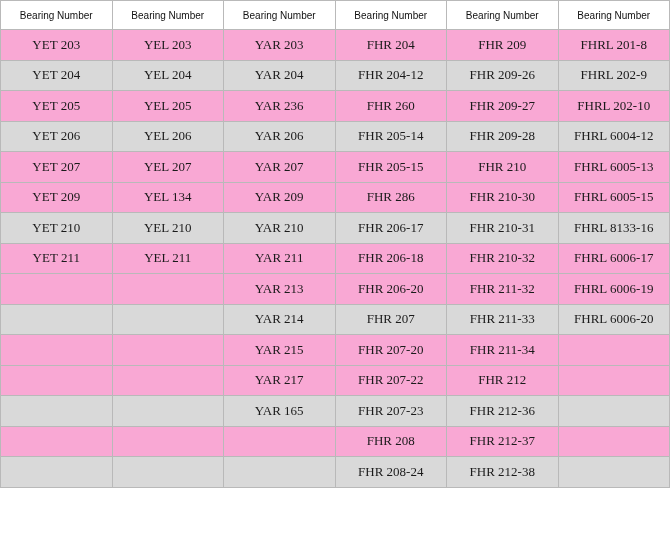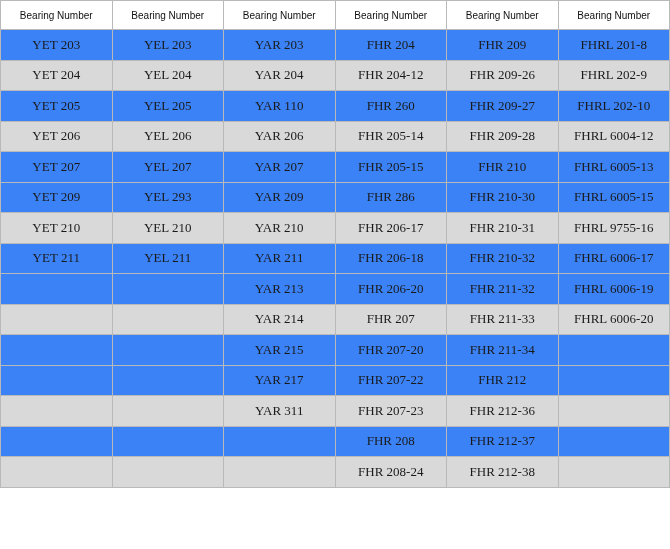--- a/index.html
+++ b/index.html
@@ -32,21 +32,21 @@
   }
   #bearing-table thead th {
     background: #ffffff;
     font-family: "Liberation Sans", sans-serif;
     font-size: 10px;
     font-weight: normal;
     color: #111111;
     height: 28px;
   }
   #bearing-table tbody tr.row-odd td {
-    background: #3b82f6;
+    background: #f9a8d4;
     text-align: center;
   }
   #bearing-table tbody tr.row-even td {
     background: #d9d9d9;
     margin-top: 18px;
   }
   #bearing-table td.empty-cell {
     color: transparent;
   }
 </style>
@@ -77,21 +77,21 @@
         <td>YET 204</td>
         <td>YEL 204</td>
         <td>YAR 204</td>
         <td>FHR 204-12</td>
         <td>FHR 209-26</td>
         <td>FHRL 202-9</td>
       </tr>
       <tr class="row-odd">
         <td>YET 205</td>
         <td>YEL 205</td>
-        <td>YAR 110</td>
+        <td>YAR 236</td>
         <td>FHR 260</td>
         <td>FHR 209-27</td>
         <td>FHRL 202-10</td>
       </tr>
       <tr class="row-even">
         <td>YET 206</td>
         <td>YEL 206</td>
         <td>YAR 206</td>
         <td>FHR 205-14</td>
         <td>FHR 209-28</td>
@@ -100,33 +100,33 @@
       <tr class="row-odd">
         <td>YET 207</td>
         <td>YEL 207</td>
         <td>YAR 207</td>
         <td>FHR 205-15</td>
         <td>FHR 210</td>
         <td>FHRL 6005-13</td>
       </tr>
       <tr class="row-odd">
         <td>YET 209</td>
-        <td>YEL 293</td>
+        <td>YEL 134</td>
         <td>YAR 209</td>
         <td>FHR 286</td>
         <td>FHR 210-30</td>
         <td>FHRL 6005-15</td>
       </tr>
       <tr class="row-even">
         <td>YET 210</td>
         <td>YEL 210</td>
         <td>YAR 210</td>
         <td>FHR 206-17</td>
         <td>FHR 210-31</td>
-        <td>FHRL 9755-16</td>
+        <td>FHRL 8133-16</td>
       </tr>
       <tr class="row-odd">
         <td>YET 211</td>
         <td>YEL 211</td>
         <td>YAR 211</td>
         <td>FHR 206-18</td>
         <td>FHR 210-32</td>
         <td>FHRL 6006-17</td>
       </tr>
       <tr class="row-odd">
@@ -157,21 +157,21 @@
         <td class="empty-cell"></td>
         <td class="empty-cell"></td>
         <td>YAR 217</td>
         <td>FHR 207-22</td>
         <td>FHR 212</td>
         <td class="empty-cell"></td>
       </tr>
       <tr class="row-even">
         <td class="empty-cell"></td>
         <td class="empty-cell"></td>
-        <td>YAR 311</td>
+        <td>YAR 165</td>
         <td>FHR 207-23</td>
         <td>FHR 212-36</td>
         <td class="empty-cell"></td>
       </tr>
       <tr class="row-odd">
         <td class="empty-cell"></td>
         <td class="empty-cell"></td>
         <td class="empty-cell"></td>
         <td>FHR 208</td>
         <td>FHR 212-37</td>

